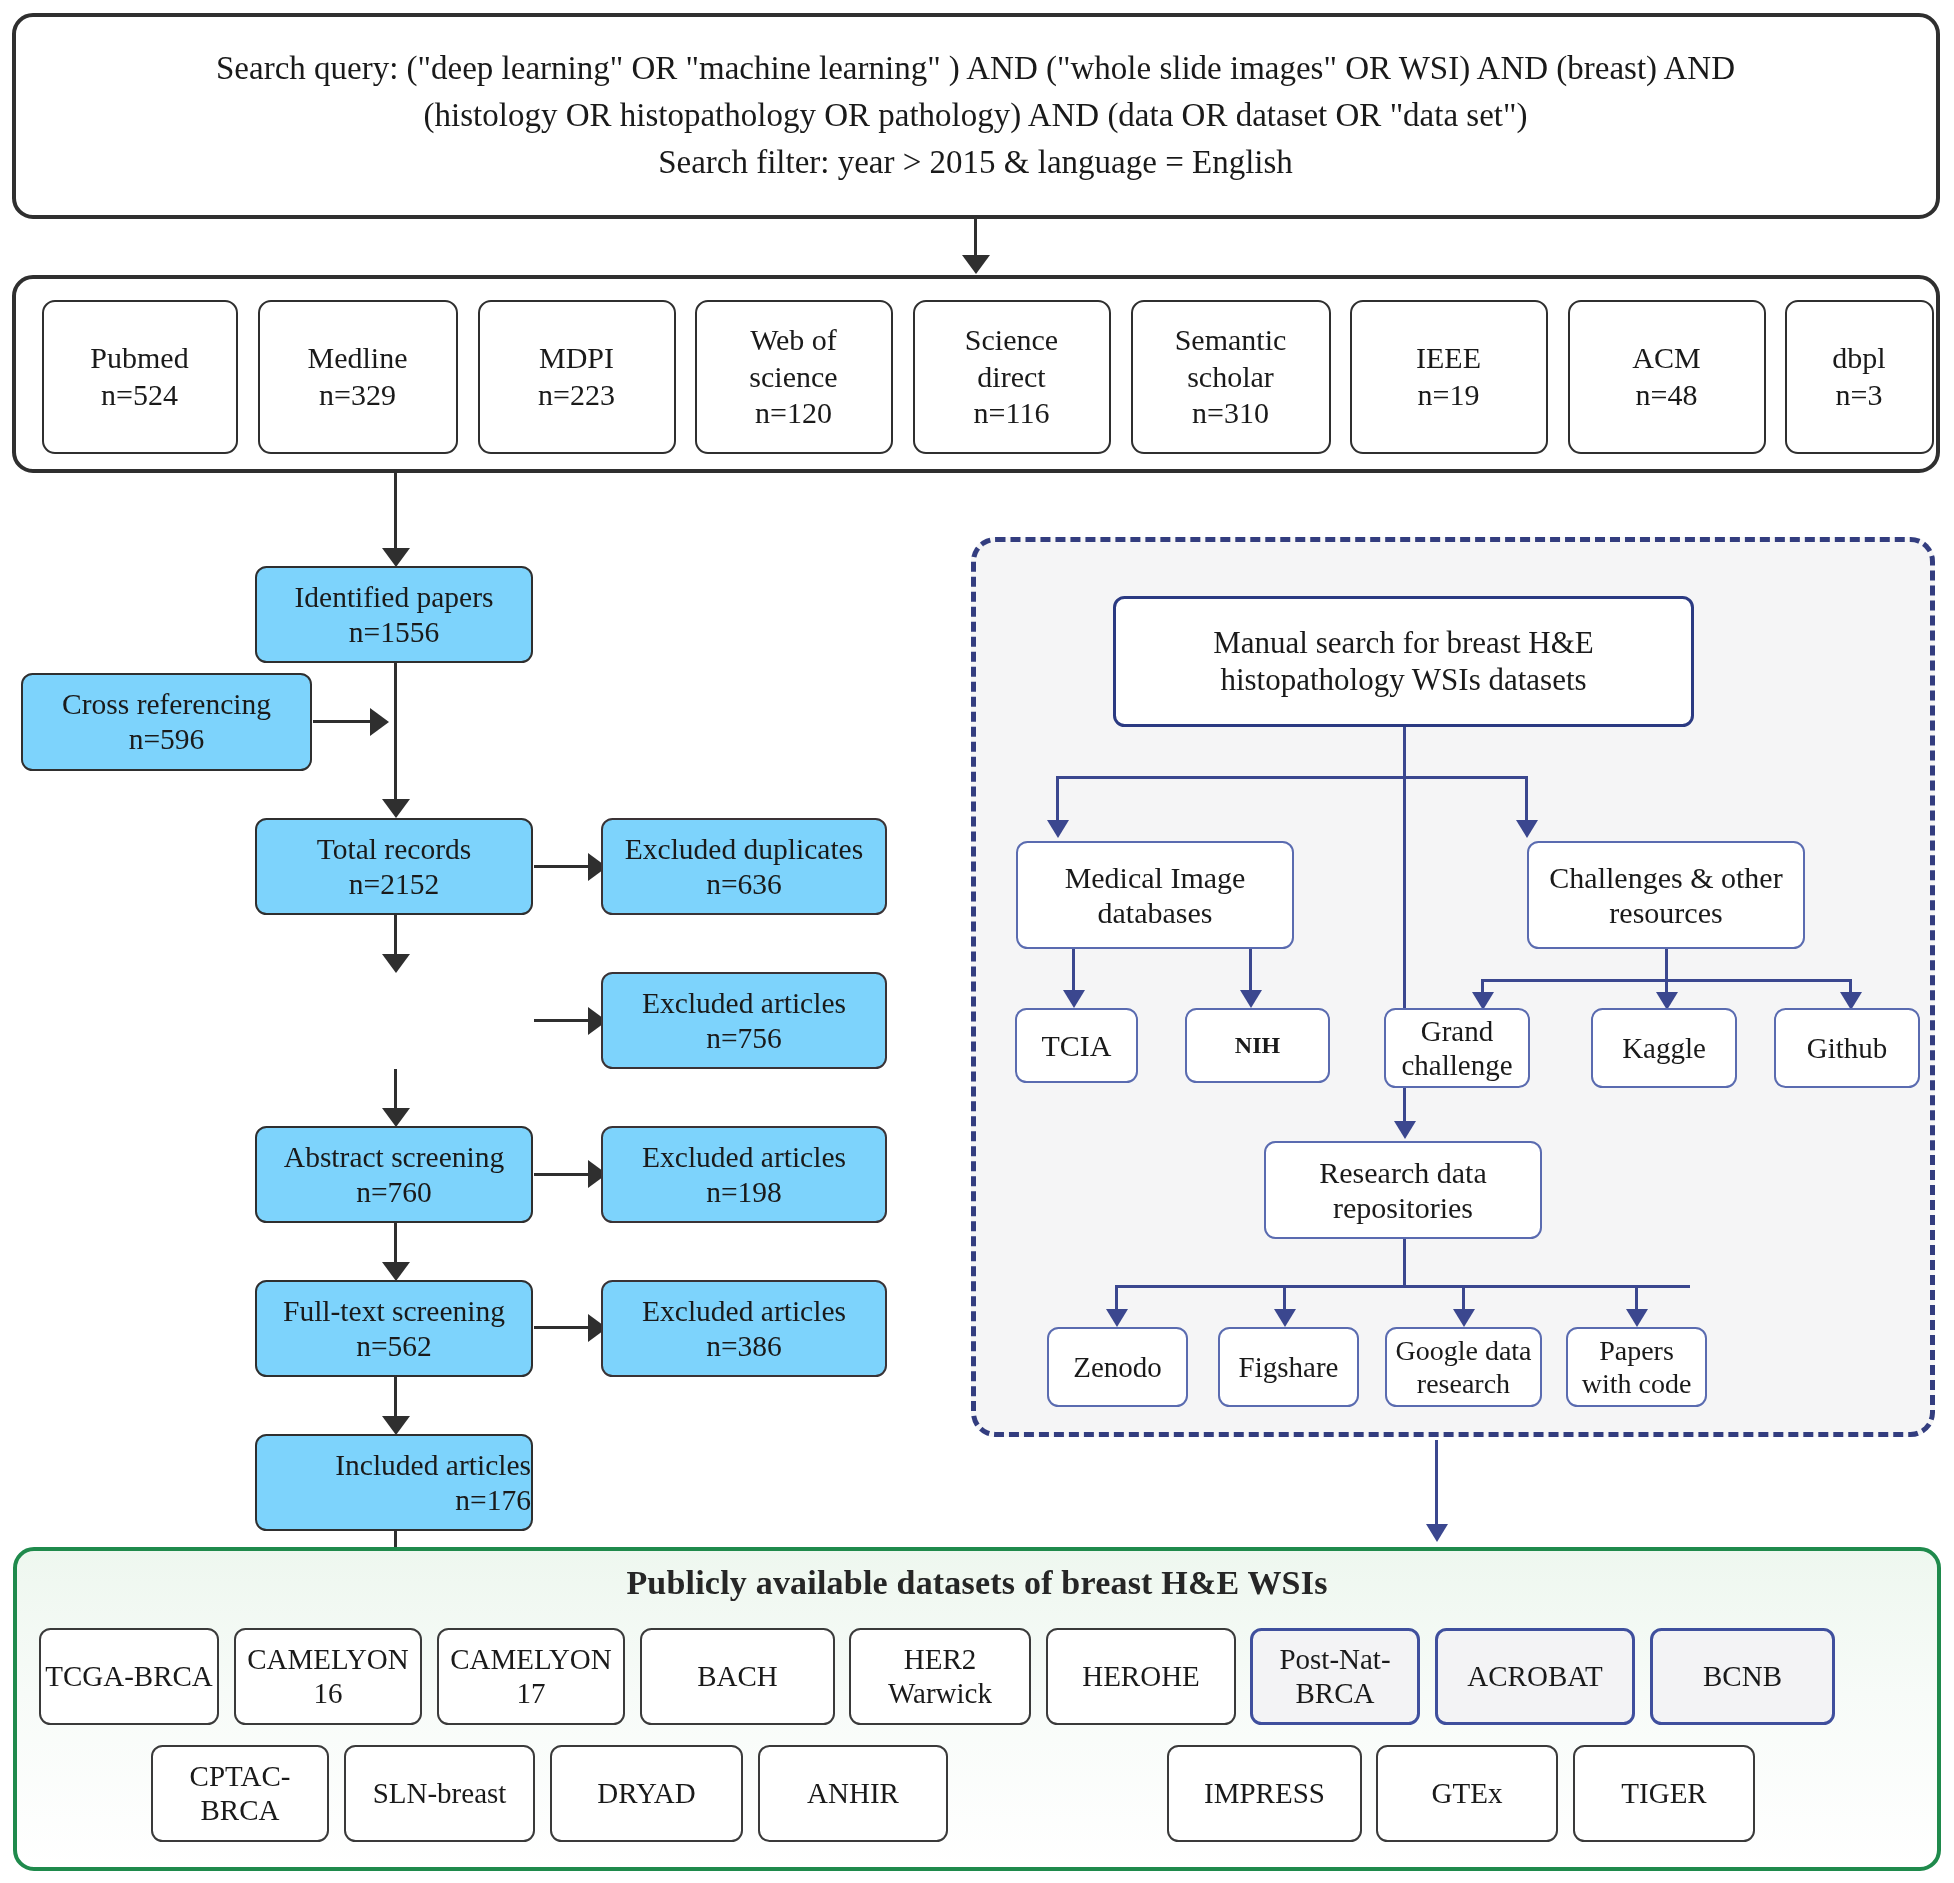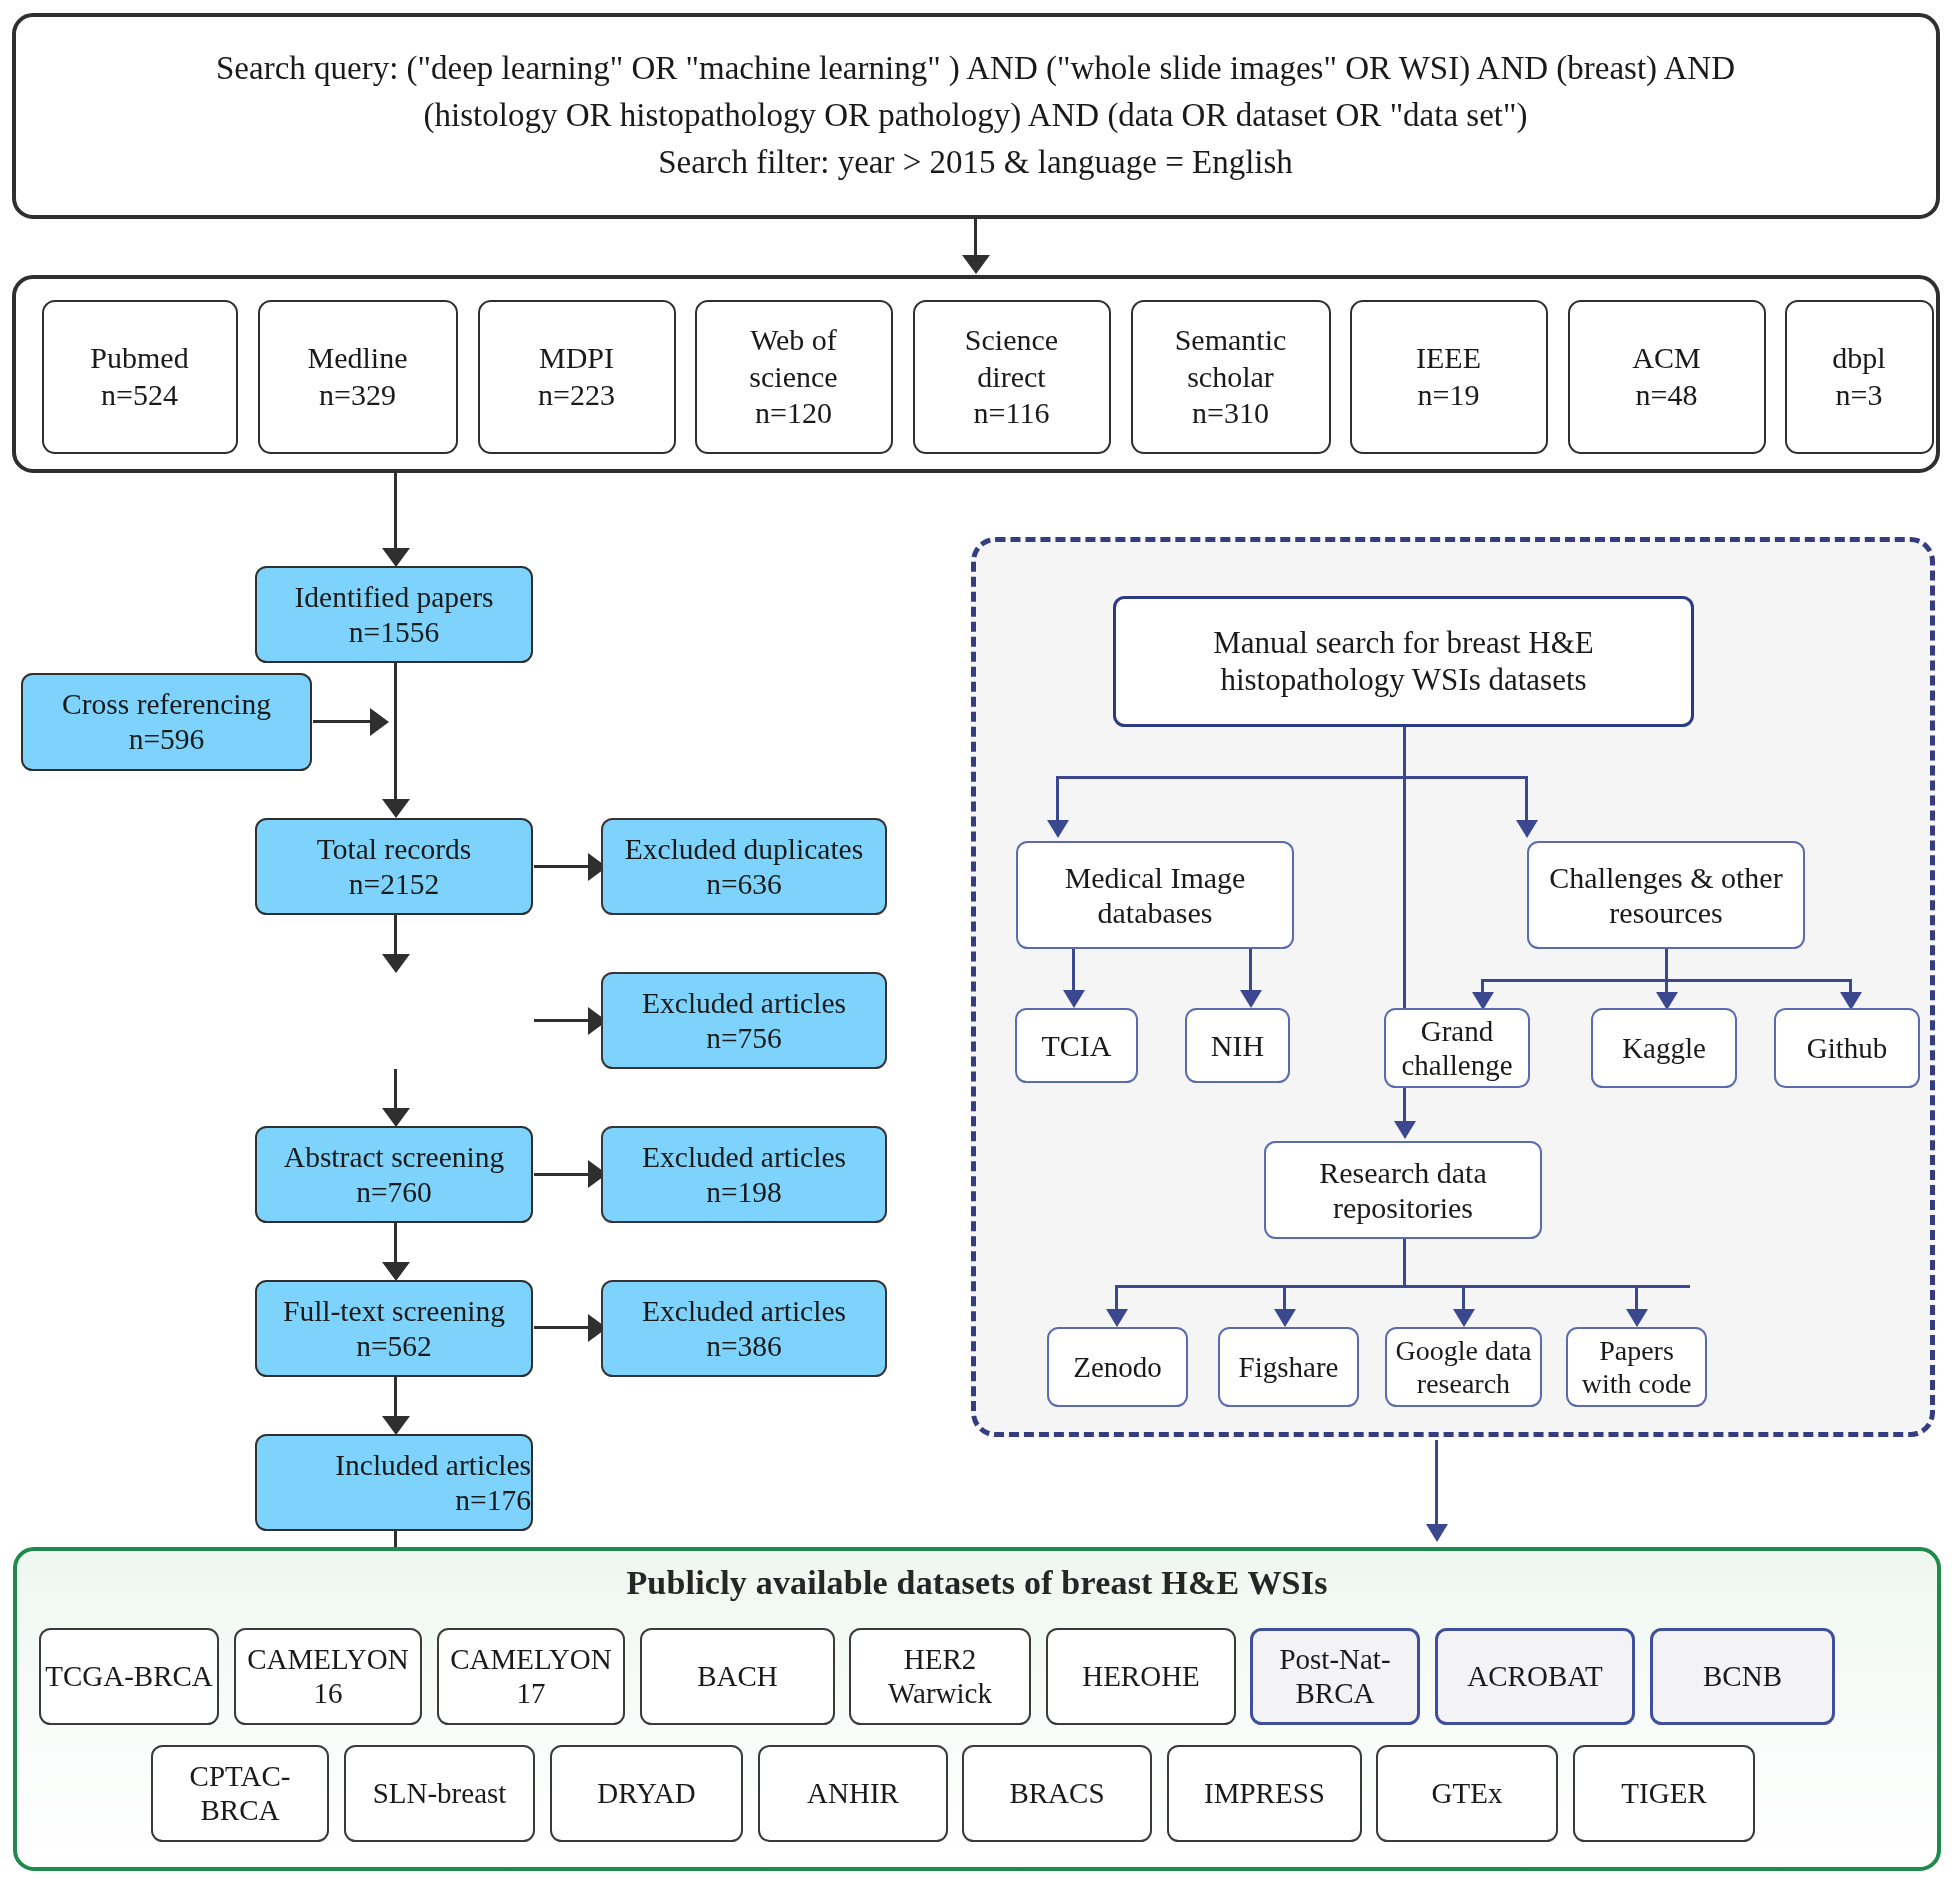--- a/index.html
+++ b/index.html
@@ -249,21 +249,21 @@
 databases</span>
   </div>
   <div class="ln vline b" style="left:1072px;top:949px;height:47px;"></div>
   <div class="arrow b" style="left:1063px;top:990px;"></div>
   <div class="ln vline b" style="left:1249px;top:949px;height:47px;"></div>
   <div class="arrow b" style="left:1240px;top:990px;"></div>
 
   <div class="node blue" style="left:1015px;top:1008px;width:123px;height:75px;font-size:30px;">
     <span>TCIA</span>
   </div>
-  <div class="node blue" style="left:1185px;top:1008px;width:105px;height:75px;font-size:30px;">
+  <div class="node blue" style="left:1185px;top:1008px;width:145px;height:75px;font-size:24px;font-weight:bold;">
     <span>NIH</span>
   </div>
 
   <div class="node blue" style="left:1527px;top:841px;width:278px;height:108px;font-size:30px;">
     <span>Challenges &amp; other
 resources</span>
   </div>
   <div class="ln vline b" style="left:1665px;top:949px;height:31px;"></div>
   <div class="ln hline b" style="left:1481px;top:979px;width:370px;"></div>
   <div class="ln vline b" style="left:1481px;top:979px;height:19.6px;"></div>
@@ -333,19 +333,18 @@
   <div class="ds hl" style="left:1250px;top:1628px;width:170px;"><span>Post-Nat-
 BRCA</span></div>
   <div class="ds hl" style="left:1435px;top:1628px;width:200px;"><span>ACROBAT</span></div>
   <div class="ds hl" style="left:1650px;top:1628px;width:185px;"><span>BCNB</span></div>
 
   <div class="ds" style="left:151px;top:1745px;width:178px;"><span>CPTAC-
 BRCA</span></div>
   <div class="ds" style="left:344px;top:1745px;width:191px;"><span>SLN-breast</span></div>
   <div class="ds" style="left:550px;top:1745px;width:193px;"><span>DRYAD</span></div>
   <div class="ds" style="left:758px;top:1745px;width:190px;"><span>ANHIR</span></div>
-  <div class="ds" style="left:962px;top:1745px;width:190px;"><span>BRACS</span></div>
   <div class="ds" style="left:1167px;top:1745px;width:195px;"><span>IMPRESS</span></div>
   <div class="ds" style="left:1376px;top:1745px;width:182px;"><span>GTEx</span></div>
   <div class="ds" style="left:1573px;top:1745px;width:182px;"><span>TIGER</span></div>
 
 </div>
 
 
 </body></html>

